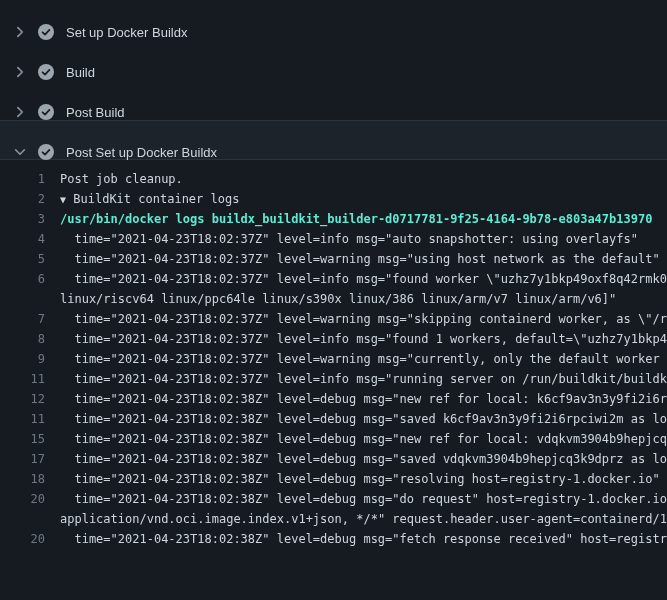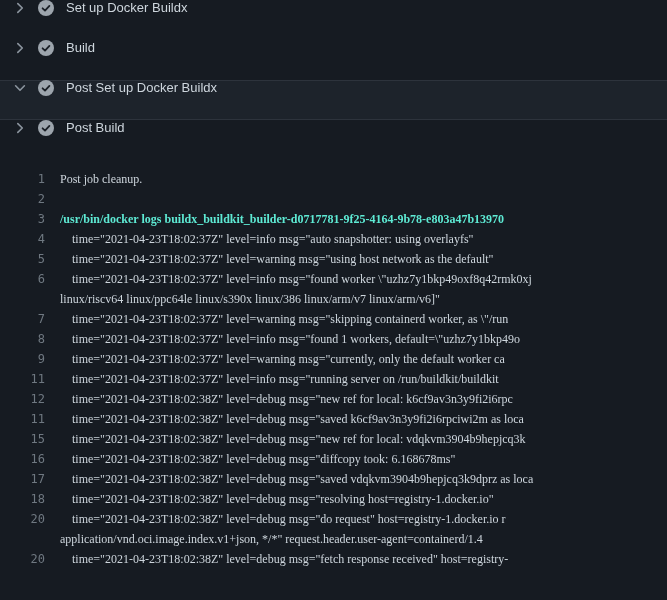--- a/index.html
+++ b/index.html
@@ -10,21 +10,21 @@
     overflow: hidden;
     background: #161b22;
     font-family: "Liberation Sans", sans-serif;
   }
   .panel { width: 667px; height: 600px; overflow: hidden; }
 
   
   .step {
     height: 40px;
     display: flex;
-    align-items: flex-start;
+    align-items: flex-end;
     padding-left: 12px;
     color: #ced6dd;
     font-size: 13px;
     cursor: pointer;
   }
   .step.expanded {
     background: #1d232b;
     box-shadow: inset 0 1px 0 #2d333c, inset 0 -1px 0 #2d333c;
   }
   .icon-wrap {
@@ -54,21 +54,21 @@
     white-space: pre;
   }
   .num {
     flex: none;
     width: 45px;
     text-align: right;
     color: #6f7881;
     cursor: pointer;
     user-select: none;
   }
-  .ltext { padding-left: 15px; font-family: Liberation Serif, serif; }
+  .ltext { padding-left: 15px; }
   .ltext.k-log { padding-left: calc(15px + 2ch); }
   .ltext.k-command { color: #5eead4; font-weight: 700; }
   .gcaret { font-size: 10px; }
 </style>
 </head>
 <body>
 
 <div class="panel">
   <div>
       <div class="step">
@@ -92,64 +92,63 @@
           </svg>
         </span>
         <span class="icon-wrap check-wrap">
           <svg width="16" height="16" viewBox="0 0 16 16">
             <circle cx="8" cy="8" r="8" fill="#9da5ad"></circle>
             <path d="M4.6 8.3 L7 10.6 L11.4 5.9" stroke="#1b2027" stroke-width="1.8" fill="none" stroke-linecap="round" stroke-linejoin="round"></path>
           </svg>
         </span>
         <span class="step-label">Build</span>
       </div>
+      <div class="step">
+        <span class="icon-wrap chev-wrap">
+          <svg class="chev-svg" width="16" height="16" viewBox="0 0 16 16" fill="none">
+            <path d="M5.8 3.6 L10.3 8 L5.8 12.4" stroke="#8b949e" stroke-width="1.6" fill="none" stroke-linecap="round" stroke-linejoin="round"></path>
+          </svg>
+        </span>
+        <span class="icon-wrap check-wrap">
+          <svg width="16" height="16" viewBox="0 0 16 16">
+            <circle cx="8" cy="8" r="8" fill="#9da5ad"></circle>
+            <path d="M4.6 8.3 L7 10.6 L11.4 5.9" stroke="#1b2027" stroke-width="1.8" fill="none" stroke-linecap="round" stroke-linejoin="round"></path>
+          </svg>
+        </span>
+        <span class="step-label">Post Build</span>
+      </div>
       <div class="step expanded">
         <span class="icon-wrap chev-wrap">
           <svg class="chev-svg down" width="16" height="16" viewBox="0 0 16 16" fill="none">
             <path d="M5.8 3.6 L10.3 8 L5.8 12.4" stroke="#8b949e" stroke-width="1.6" fill="none" stroke-linecap="round" stroke-linejoin="round"></path>
           </svg>
         </span>
         <span class="icon-wrap check-wrap">
           <svg width="16" height="16" viewBox="0 0 16 16">
             <circle cx="8" cy="8" r="8" fill="#9da5ad"></circle>
             <path d="M4.6 8.3 L7 10.6 L11.4 5.9" stroke="#1b2027" stroke-width="1.8" fill="none" stroke-linecap="round" stroke-linejoin="round"></path>
           </svg>
         </span>
         <span class="step-label">Post Set up Docker Buildx</span>
       </div>
-      <div class="step">
-        <span class="icon-wrap chev-wrap">
-          <svg class="chev-svg" width="16" height="16" viewBox="0 0 16 16" fill="none">
-            <path d="M5.8 3.6 L10.3 8 L5.8 12.4" stroke="#8b949e" stroke-width="1.6" fill="none" stroke-linecap="round" stroke-linejoin="round"></path>
-          </svg>
-        </span>
-        <span class="icon-wrap check-wrap">
-          <svg width="16" height="16" viewBox="0 0 16 16">
-            <circle cx="8" cy="8" r="8" fill="#9da5ad"></circle>
-            <path d="M4.6 8.3 L7 10.6 L11.4 5.9" stroke="#1b2027" stroke-width="1.8" fill="none" stroke-linecap="round" stroke-linejoin="round"></path>
-          </svg>
-        </span>
-        <span class="step-label">Post Build</span>
-      </div>
     </div>
   <div class="log">
       <div class="lrow"><span class="num">1</span><span class="ltext k-plain">Post job cleanup.</span></div>
-      <div class="lrow"><span class="num">2</span></div>
+      <div class="lrow"><span class="num">2</span><span class="ltext k-group"><span class="gcaret">▼</span> BuildKit container logs</span></div>
       <div class="lrow"><span class="num">3</span><span class="ltext k-command">/usr/bin/docker logs buildx_buildkit_builder-d0717781-9f25-4164-9b78-e803a47b13970</span></div>
       <div class="lrow"><span class="num">4</span><span class="ltext k-log">time="2021-04-23T18:02:37Z" level=info msg="auto snapshotter: using overlayfs"</span></div>
       <div class="lrow"><span class="num">5</span><span class="ltext k-log">time="2021-04-23T18:02:37Z" level=warning msg="using host network as the default"</span></div>
       <div class="lrow"><span class="num">6</span><span class="ltext k-log">time="2021-04-23T18:02:37Z" level=info msg="found worker \"uzhz7y1bkp49oxf8q42rmk0xj</span></div>
       <div class="lrow"><span class="num"></span><span class="ltext k-wrap">linux/riscv64 linux/ppc64le linux/s390x linux/386 linux/arm/v7 linux/arm/v6]"</span></div>
       <div class="lrow"><span class="num">7</span><span class="ltext k-log">time="2021-04-23T18:02:37Z" level=warning msg="skipping containerd worker, as \"/run</span></div>
       <div class="lrow"><span class="num">8</span><span class="ltext k-log">time="2021-04-23T18:02:37Z" level=info msg="found 1 workers, default=\"uzhz7y1bkp49o</span></div>
       <div class="lrow"><span class="num">9</span><span class="ltext k-log">time="2021-04-23T18:02:37Z" level=warning msg="currently, only the default worker ca</span></div>
       <div class="lrow"><span class="num">11</span><span class="ltext k-log">time="2021-04-23T18:02:37Z" level=info msg="running server on /run/buildkit/buildkit</span></div>
       <div class="lrow"><span class="num">12</span><span class="ltext k-log">time="2021-04-23T18:02:38Z" level=debug msg="new ref for local: k6cf9av3n3y9fi2i6rpc</span></div>
       <div class="lrow"><span class="num">11</span><span class="ltext k-log">time="2021-04-23T18:02:38Z" level=debug msg="saved k6cf9av3n3y9fi2i6rpciwi2m as loca</span></div>
       <div class="lrow"><span class="num">15</span><span class="ltext k-log">time="2021-04-23T18:02:38Z" level=debug msg="new ref for local: vdqkvm3904b9hepjcq3k</span></div>
-      <div class="lrow"><span class="num">16</span><span class="ltext k-log">time="2021-04-23T18:02:38Z" level=debug msg="diffcopy took: 6.168678ms"</span></div>
       <div class="lrow"><span class="num">17</span><span class="ltext k-log">time="2021-04-23T18:02:38Z" level=debug msg="saved vdqkvm3904b9hepjcq3k9dprz as loca</span></div>
       <div class="lrow"><span class="num">18</span><span class="ltext k-log">time="2021-04-23T18:02:38Z" level=debug msg="resolving host=registry-1.docker.io"</span></div>
       <div class="lrow"><span class="num">20</span><span class="ltext k-log">time="2021-04-23T18:02:38Z" level=debug msg="do request" host=registry-1.docker.io r</span></div>
       <div class="lrow"><span class="num"></span><span class="ltext k-wrap">application/vnd.oci.image.index.v1+json, */*" request.header.user-agent=containerd/1.4</span></div>
       <div class="lrow"><span class="num">20</span><span class="ltext k-log">time="2021-04-23T18:02:38Z" level=debug msg="fetch response received" host=registry-</span></div>
     </div>
 </div>
 
 </body></html>

